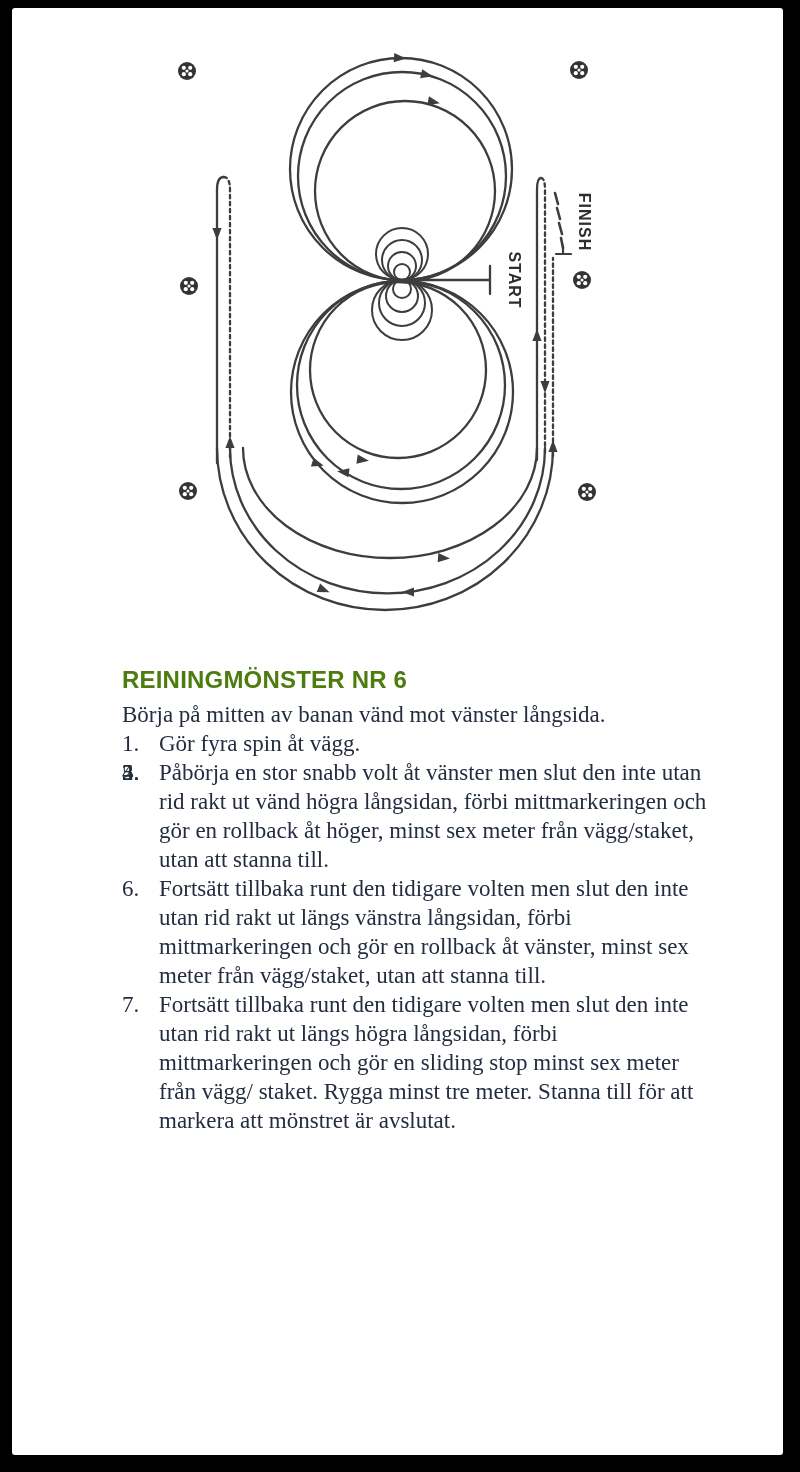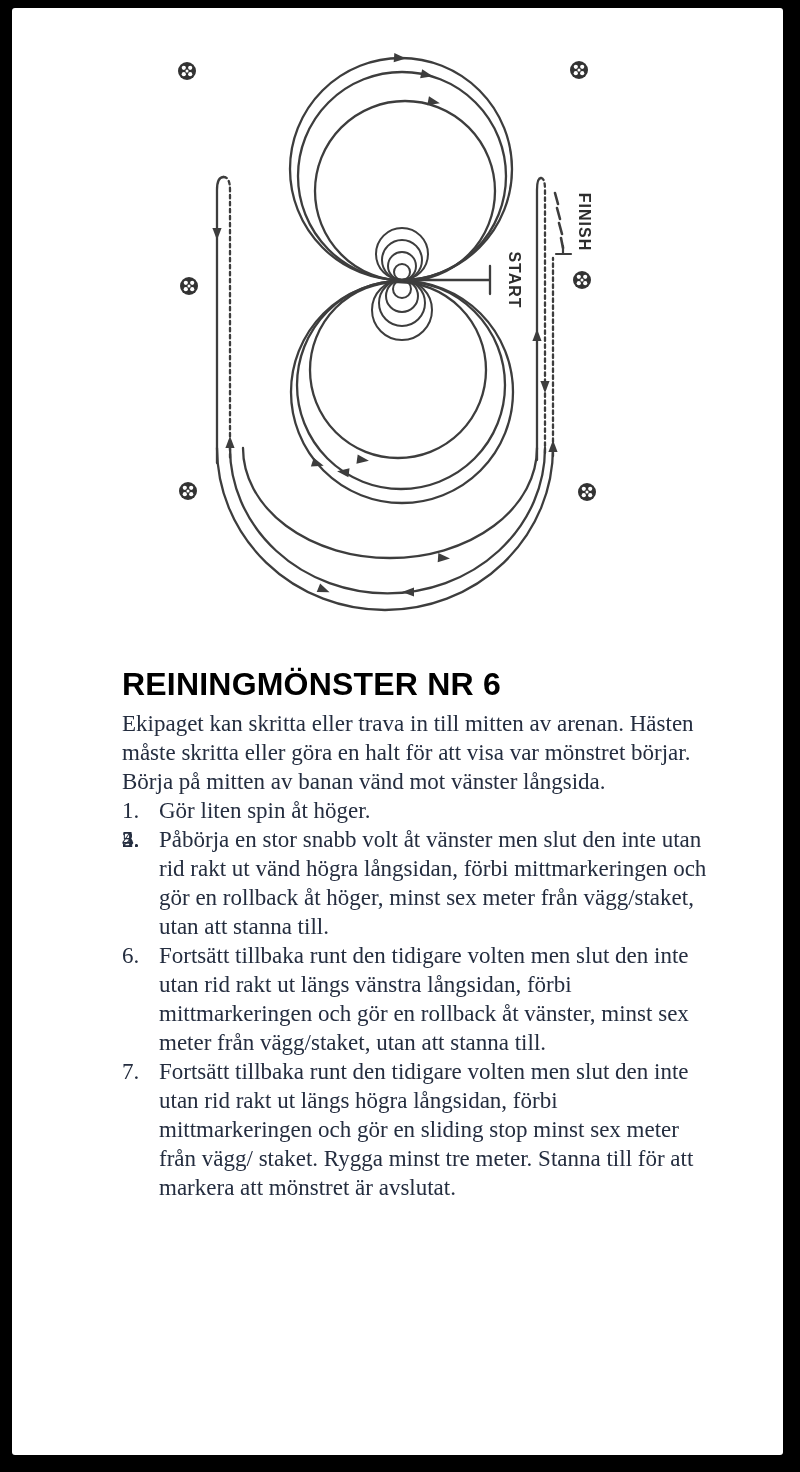--- a/index.html
+++ b/index.html
@@ -1,22 +1,22 @@
 <!DOCTYPE html>
 <html><head>
 <meta charset="utf-8">
 <style>
   html,body{margin:0;padding:0;background:#000;}
   .canvas{position:relative;width:800px;height:1472px;background:#000;border-radius:26px;overflow:hidden;
           font-family:"Liberation Serif", serif;}
   .page{position:absolute;left:12px;top:8px;right:17px;bottom:17px;background:#ffffff;border-radius:3px;}
   .diagram{position:absolute;left:0;top:22px;width:771px;height:655px;}
   .content{position:absolute;left:110px;top:658px;width:585px;color:#242d3f;}
-  .title{font-family:"Liberation Sans", sans-serif;font-weight:bold;font-size:32px;letter-spacing:.2px;
-         color:#000000;margin:0 0 6px 0;}
+  .title{font-family:"Liberation Sans", sans-serif;font-weight:bold;font-size:24px;letter-spacing:.2px;
+         color:#4d7c0f;margin:0 0 6px 0;}
   .intro p{margin:0;font-size:23px;line-height:29px;}
   ol.steps{list-style:none;margin:0;padding:0;}
   ol.steps li{position:relative;padding-left:37px;font-size:23px;line-height:29px;}
   ol.steps .num{position:absolute;left:0;top:0;}
   svg text.dlabel{font-family:"Liberation Sans", sans-serif;font-size:16px;font-weight:600;
                   letter-spacing:1px;fill:#2e2e2e;}
 </style>
 </head>
 <body>
 
@@ -115,27 +115,26 @@
         <use href="#arr" transform="translate(541,416) rotate(-90)"></use>
       </g>
 
       <text class="dlabel" x="501" y="250" text-anchor="middle" dominant-baseline="middle" transform="rotate(90 501 250)">START</text>
       <text class="dlabel" x="571" y="192" text-anchor="middle" dominant-baseline="middle" transform="rotate(90 571 192)">FINISH</text>
     </svg>
 
     <div class="content">
       <h1 class="title">REININGMÖNSTER NR 6</h1>
       <div class="intro">
-        <p>Ekipaget kan skritta eller trava in till mitten av arenan. Hästen måste skritta eller göra en halt för att visa var mönstret börjar.</p>
         <p>Börja på mitten av banan vänd mot vänster långsida.</p>
       </div>
       <ol class="steps">
         <li>
           <span class="num">1.</span>
-          <span>Gör liten spin åt höger.</span>
+          <span>Gör fyra spin åt vägg.</span>
         </li>
         <li>
           <span class="num">2.</span>
         </li>
         <li>
           <span class="num">3.</span>
         </li>
         <li>
           <span class="num">4.</span>
         </li>

